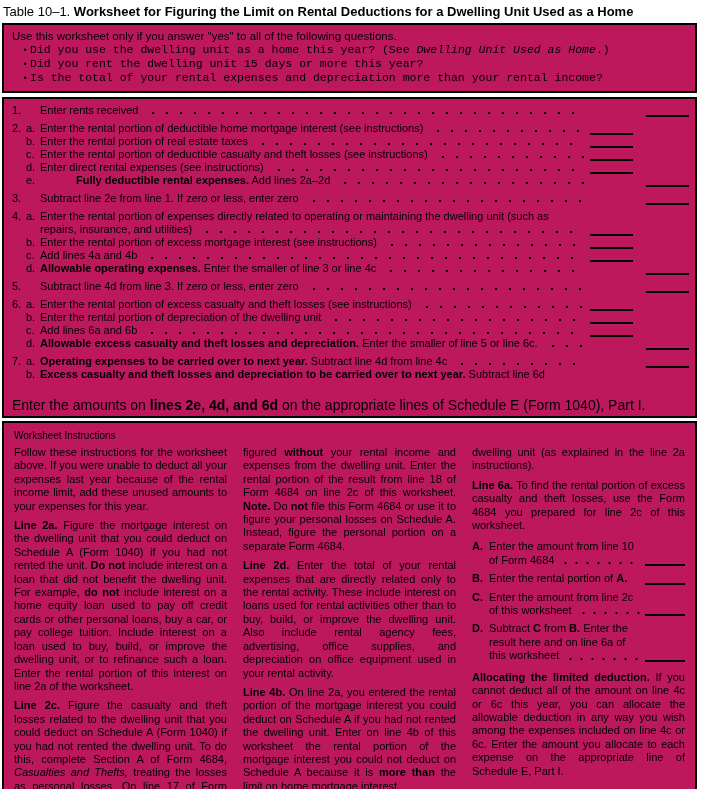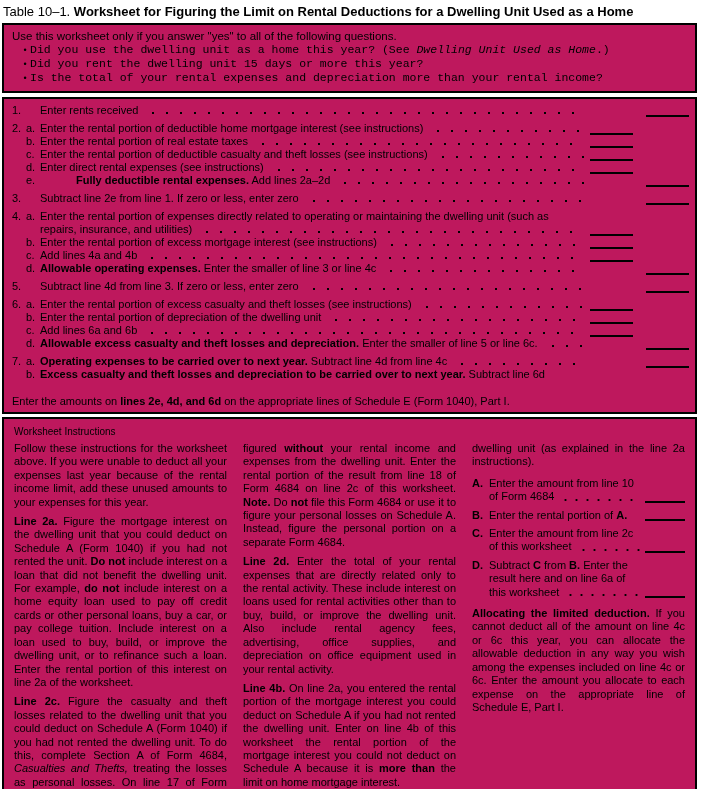--- a/index.html
+++ b/index.html
@@ -22,21 +22,21 @@
   .ws-line{display:flex;align-items:flex-end;font-size:11px;line-height:13px;white-space:nowrap;}
   .ws-major{width:14px;flex:none;}
   .ws-letter{width:14px;flex:none;}
   .ws-text{flex:none;}
   .leader{flex:1;min-width:6px;height:4px;align-self:flex-end;margin:0 6px 2px 8px;
     background-image:radial-gradient(circle,#000 1.1px,transparent 1.3px);
     background-size:14px 4px;background-repeat:repeat-x;background-position:0 50%;}
   .slot{width:43px;flex:none;align-self:flex-end;height:3px;}
   .slot.mid{margin-right:13px;}
   .slot.filled{border-bottom:2px solid #000;}
-  .ws-footer{border-top:2px solid #be185d;margin-top:4px;padding:3px 8px 4px 8px;font-size:11px;line-height:14px;}
+  .ws-footer{border-top:6px solid #be185d;margin-top:4px;padding:3px 8px 4px 8px;font-size:14px;line-height:14px;}
   
   .inst-box{border-bottom-width:3px;min-height:378px;}
   .inst-heading{font-size:10px;font-weight:normal;padding:7px 10px 3px 10px;}
   .inst-cols{display:flex;column-gap:16px;padding:2px 10px 10px 10px;}
   .inst-col{flex:1;min-width:0;font-size:11px;line-height:13.4px;}
   .inst-p{text-align:justify;margin:0 0 6px 0;}
   .inst-item{display:flex;margin:0 0 5px 0;}
   .inst-item-label{width:17px;flex:none;font-weight:bold;}
   .inst-item-body{flex:1;min-width:0;}
   .inst-line-flex{display:flex;align-items:center;white-space:nowrap;}
@@ -249,20 +249,21 @@
           <div class="inst-p"><span style="font-weight: bold;">Line 2a.</span><span> Figure the mortgage interest on the dwelling unit that you could deduct on Schedule A (Form 1040) if you had not rented the unit. </span><span style="font-weight: bold;">Do not</span><span> include interest on a loan that did not benefit the dwelling unit. For example, </span><span style="font-weight: bold;">do not</span><span> include interest on a home equity loan used to pay off credit cards or other personal loans, buy a car, or pay college tuition. Include interest on a loan used to buy, build, or improve the dwelling unit, or to refinance such a loan. Enter the rental portion of this interest on line 2a of the worksheet.</span></div>
           <div class="inst-p"><span style="font-weight: bold;">Line 2c.</span><span> Figure the casualty and theft losses related to the dwelling unit that you could deduct on Schedule A (Form 1040) if you had not rented the dwelling unit. To do this, complete Section A of Form 4684, </span><span style="font-style: italic;">Casualties and Thefts,</span><span> treating the losses as personal losses. On line 17 of Form 4684, enter 10% of your adjusted gross income</span></div>
         </div>
       <div class="inst-col">
           <div class="inst-p"><span>figured </span><span style="font-weight: bold;">without</span><span> your rental income and expenses from the dwelling unit. Enter the rental portion of the result from line 18 of Form 4684 on line 2c of this worksheet. </span><span style="font-weight: bold;">Note.</span><span> Do </span><span style="font-weight: bold;">not</span><span> file this Form 4684 or use it to figure your personal losses on Schedule A. Instead, figure the personal portion on a separate Form 4684.</span></div>
           <div class="inst-p"><span style="font-weight: bold;">Line 2d.</span><span> Enter the total of your rental expenses that are directly related only to the rental activity. These include interest on loans used for rental activities other than to buy, build, or improve the dwelling unit. Also include rental agency fees, advertising, office supplies, and depreciation on office equipment used in your rental activity.</span></div>
           <div class="inst-p"><span style="font-weight: bold;">Line 4b.</span><span> On line 2a, you entered the rental portion of the mortgage interest you could deduct on Schedule A if you had not rented the dwelling unit. Enter on line 4b of this worksheet the rental portion of the mortgage interest you could not deduct on Schedule A because it is </span><span style="font-weight: bold;">more than</span><span> the limit on home mortgage interest. </span></div>
         </div>
       <div class="inst-col">
           <div class="inst-p"><span>dwelling unit (as explained in the line 2a instructions).</span></div>
+          <div class="inst-p"><span style="font-weight: bold;">Line 6a.</span><span> To find the rental portion of excess casualty and theft losses, use the Form 4684 you prepared for line 2c of this worksheet.</span></div>
           <div class="inst-item item-group">
             <span class="inst-item-label">A.</span>
             <div class="inst-item-body">
               <div><span><span>Enter the amount from line 10</span></span></div>
               <div class="inst-line-flex">
                 <span><span>of Form 4684</span></span>
                 <div class="leader-sm"></div>
                 <div class="short-line"></div>
               </div>
             </div>

